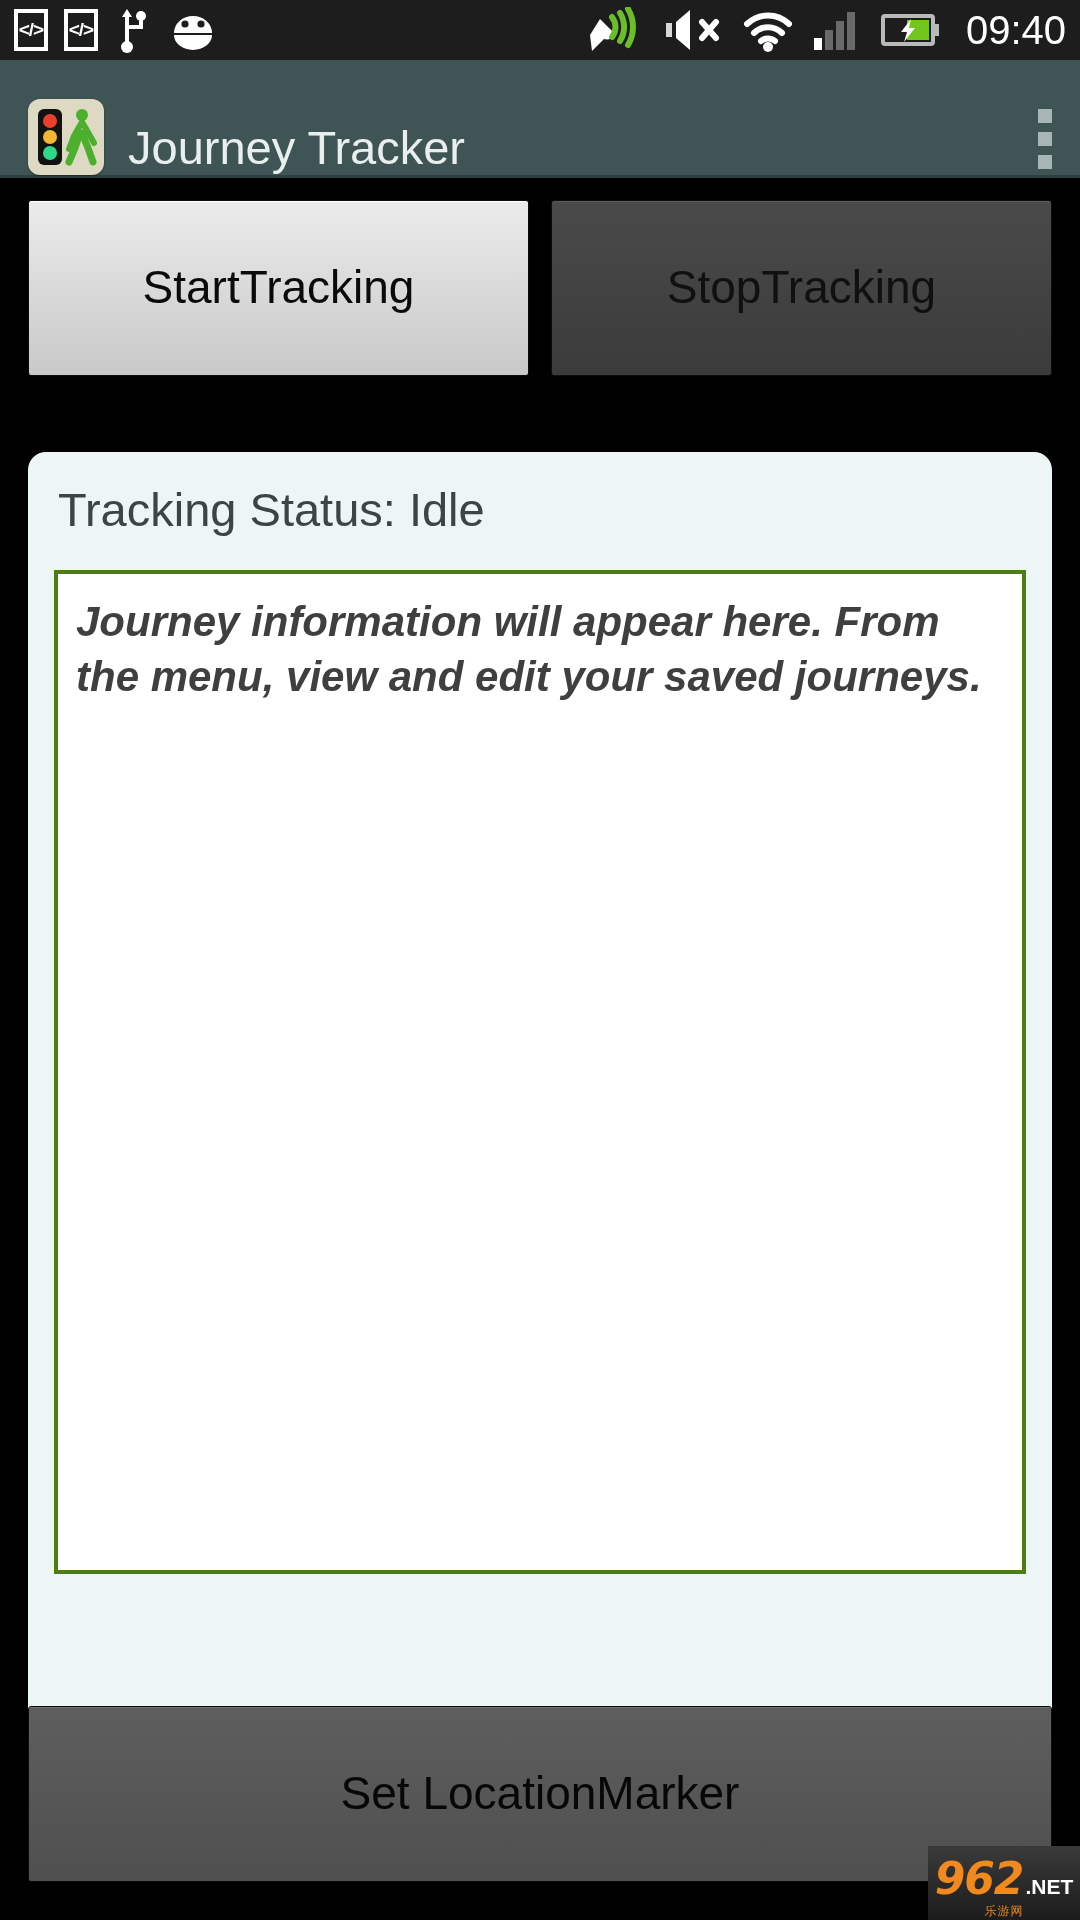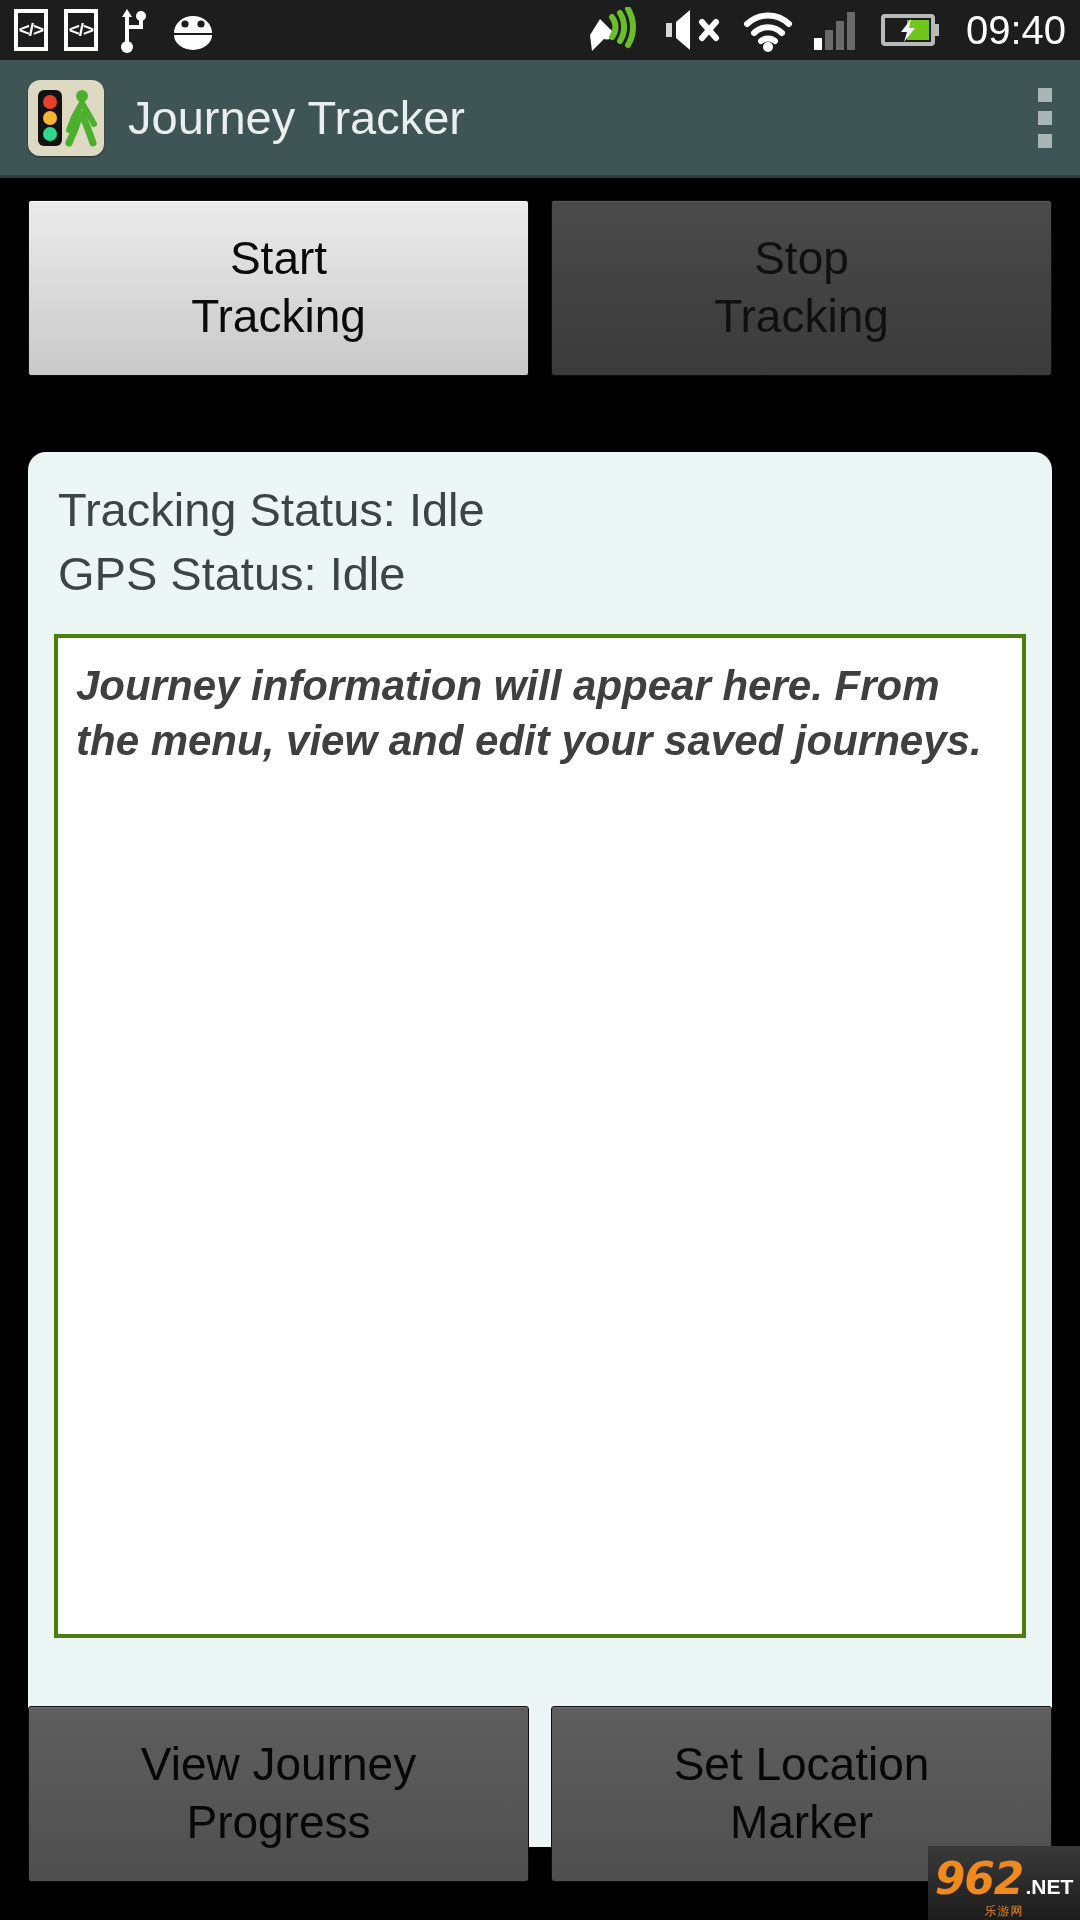--- a/index.html
+++ b/index.html
@@ -59,21 +59,21 @@
     line-height:1;
   }
 
   
   .actionbar {
     position:absolute;
     top:60px; left:0;
     width:1080px; height:118px;
     background:#3f5454;
     display:flex;
-    align-items:center;
+    align-items:flex-end;
     padding:0 28px;
     border-bottom:3px solid #2e3f3f;
   }
   .applogo {
     width:76px; height:76px;
     background:#ded9c3;
     border-radius:12px;
     position:relative;
     flex:none;
     box-shadow:0 1px 2px rgba(0,0,0,.4);
@@ -119,21 +119,20 @@
     display:flex;
     padding:0 28px;
     gap:22px;
   }
   .btn {
     flex:1;
     height:176px;
     border:1px solid #0d0d0d;
     border-radius:3px;
     display:flex;
-    flex-direction:column;
     align-items:center;
     justify-content:center;
     font-size:46px;
     line-height:1.26;
     text-align:right;
     font-family:"Liberation Sans", sans-serif;
     cursor:pointer;
     user-select:none;
   }
   .btn-enabled {
@@ -339,32 +338,27 @@
       <span>Tracking</span>
     </div>
     <div class="btn btn-disabled">
       <span>Stop</span>
       <span>Tracking</span>
     </div>
   </div>
 
   <div class="card">
     <div class="statusline">Tracking Status: Idle</div>
-    <div class="statusline">GPS Status: Idle</div>
 
     <div class="infobox">
       <div class="infotext">Journey information will appear here. From the menu, view and edit your saved journeys.</div>
     </div>
   </div>
 
   <div class="btnrow-bottom">
-    <div class="btn btn-normal">
-      <span>View Journey</span>
-      <span>Progress</span>
-    </div>
     <div class="btn btn-normal">
       <span>Set Location</span>
       <span>Marker</span>
     </div>
   </div>
 
   <div class="watermark">
     <div class="wm-row1">
       <span class="wm-962">962</span>
       <span class="wm-net">.NET</span>

